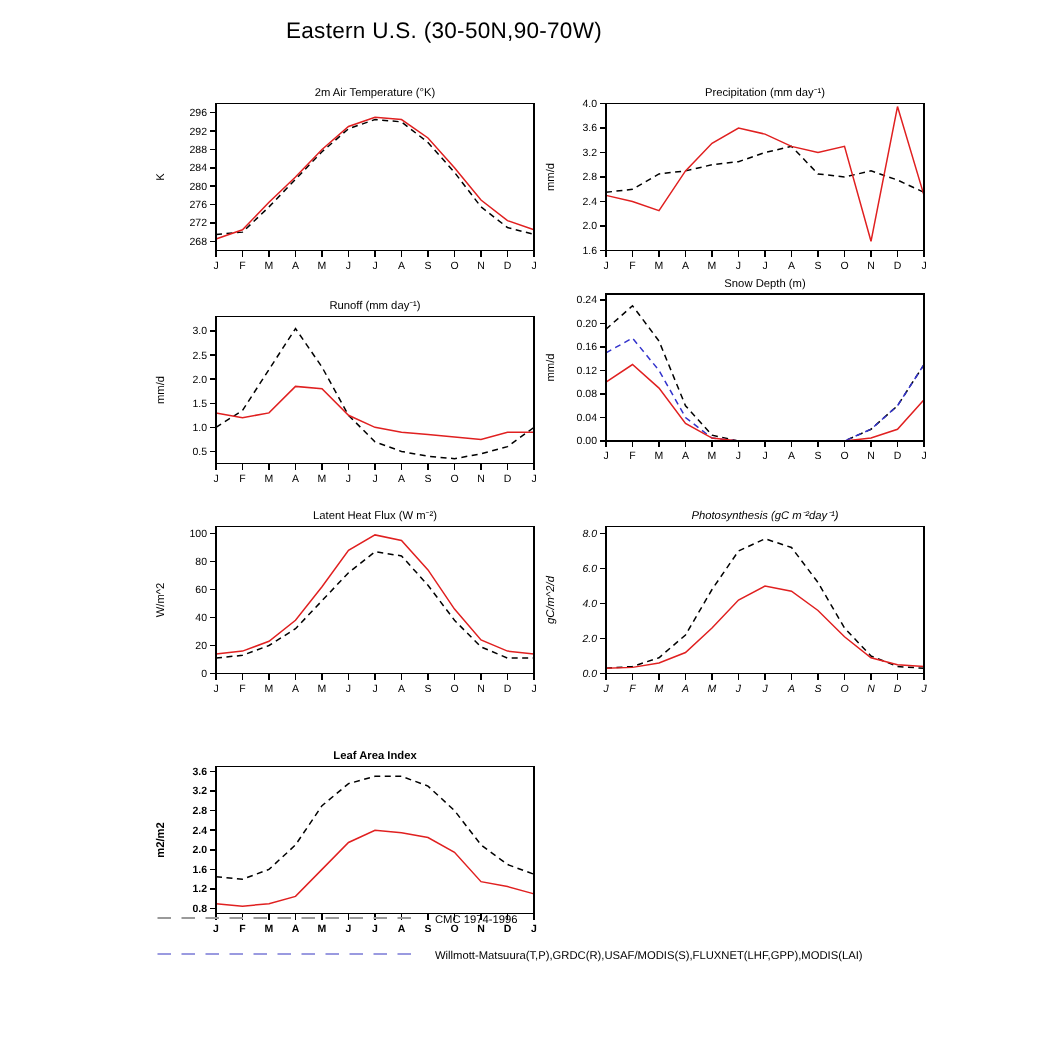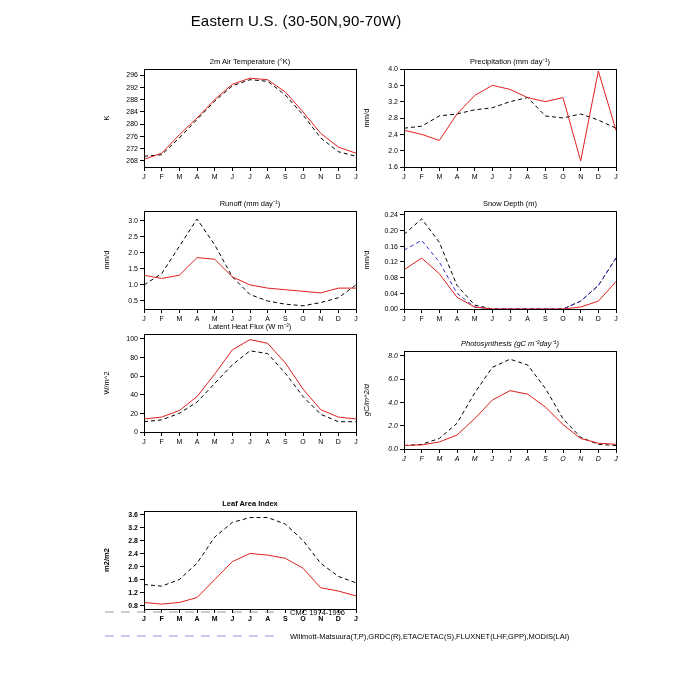--- a/index.html
+++ b/index.html
@@ -9,22 +9,22 @@
     overflow:hidden;
   }
   .page-title{
     position:absolute;top:12px;left:0;width:592px;text-align:center;
     font-size:15px;font-weight:400;letter-spacing:0.2px;
   }
   figure{margin:14px;padding:0;position:absolute;}
   #fig-0{left:84px;top:41px;}
   #fig-1{left:344px;top:41px;}
   #fig-2{left:84px;top:183px;}
-  #fig-3{left:344px;top:183px;}
-  #fig-4{left:84px;top:306px;}
+  #fig-3{left:344px;top:168px;}
+  #fig-4{left:84px;top:323px;}
   #fig-5{left:344px;top:323px;font-style:italic;}
   #fig-6{left:84px;top:483px;font-weight:bold;}
   svg text{font-family:"Liberation Sans", sans-serif;fill:#000;}
   .ax{stroke:#000;stroke-width:1;fill:none;shape-rendering:crispEdges;}
   .legend{position:absolute;left:104px;top:600px;}
   .legend-row{display:flex;align-items:center;height:24px;}
   .legend-label{font-size:7.5px;margin-left:10px;white-space:nowrap;}
   .legend-line{stroke-width:1.2;fill:none;}
   .legend-line.dash{stroke-dasharray:9 7;}
 </style>
@@ -378,15 +378,15 @@
   <div class="legend-row">
     <svg width="176" height="8">
       <line class="legend-line dash" x1="1" y1="4" x2="175" y2="4" stroke="#9a9a9a"></line>
     </svg>
     <span class="legend-label">CMC 1974-1996</span>
   </div>
   <div class="legend-row">
     <svg width="176" height="8">
       <line class="legend-line dash" x1="1" y1="4" x2="175" y2="4" stroke="#9a9ae0"></line>
     </svg>
-    <span class="legend-label">Willmott-Matsuura(T,P),GRDC(R),ETAC/ETAC(S),FLUXNET(LHF,GPP),MODIS(LAI)</span>
+    <span class="legend-label">Willmott-Matsuura(T,P),GRDC(R),USAF/MODIS(S),FLUXNET(LHF,GPP),MODIS(LAI)</span>
   </div>
 </div>
 
 </body></html>

